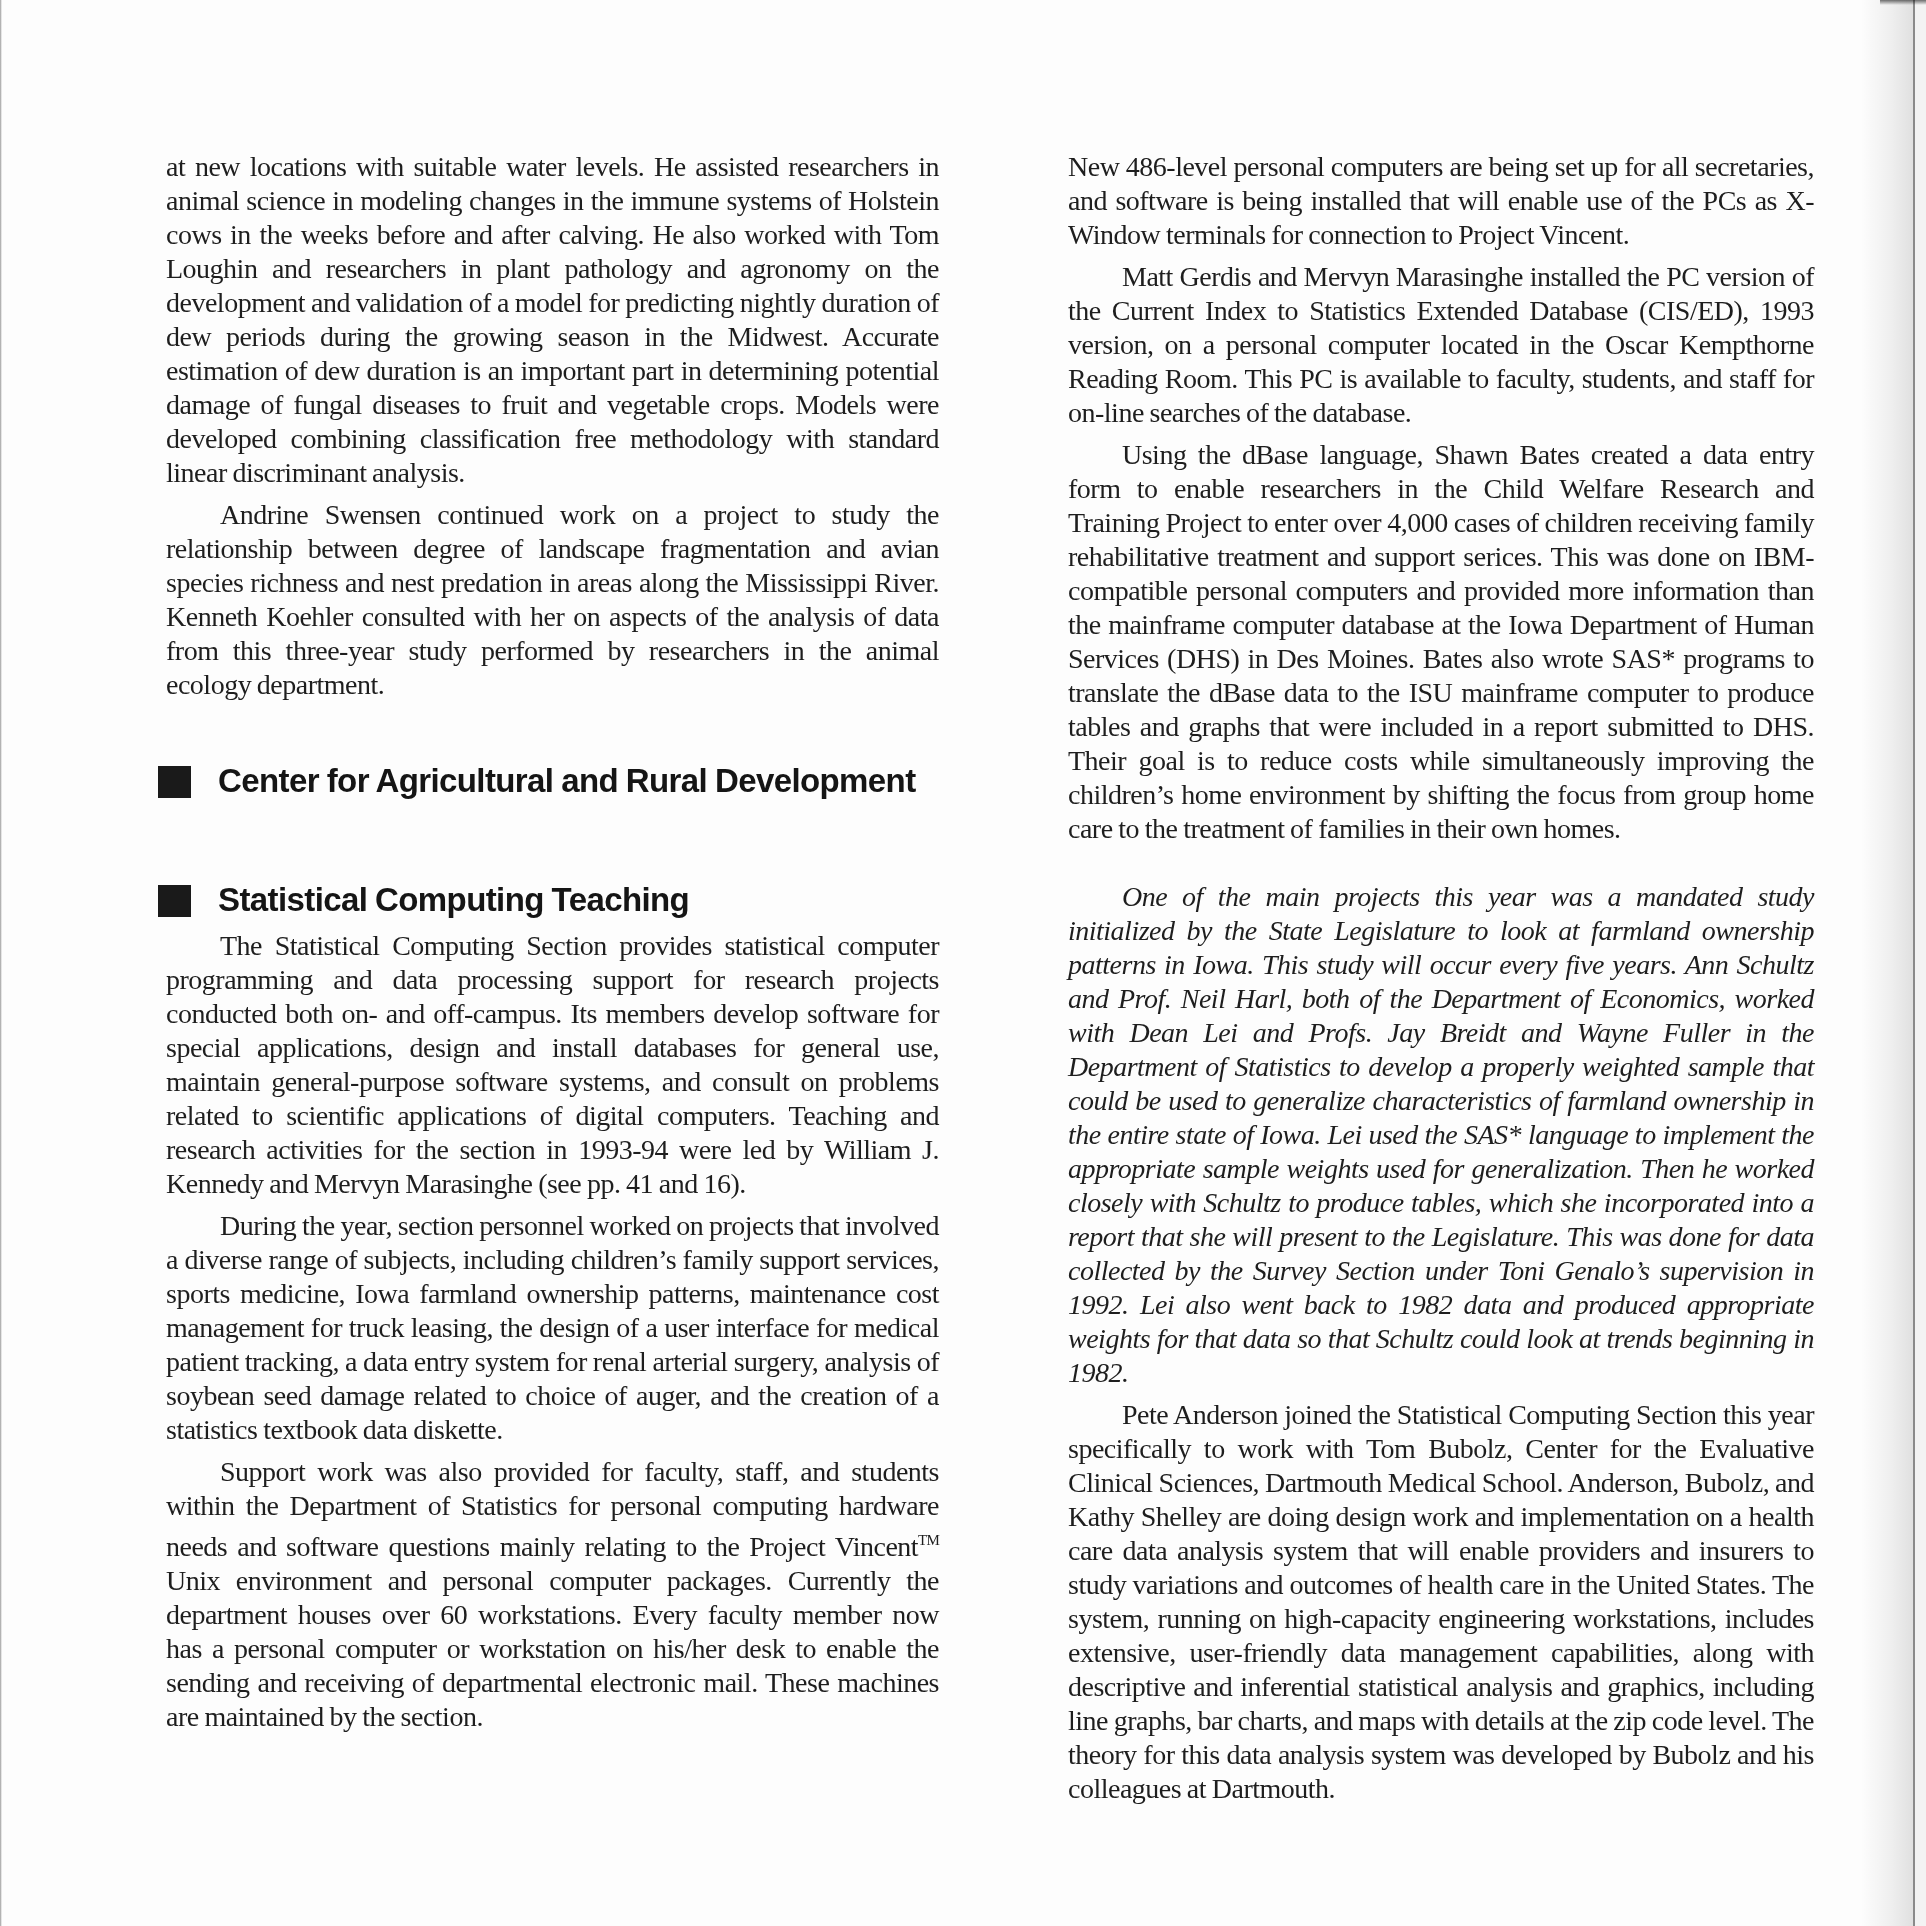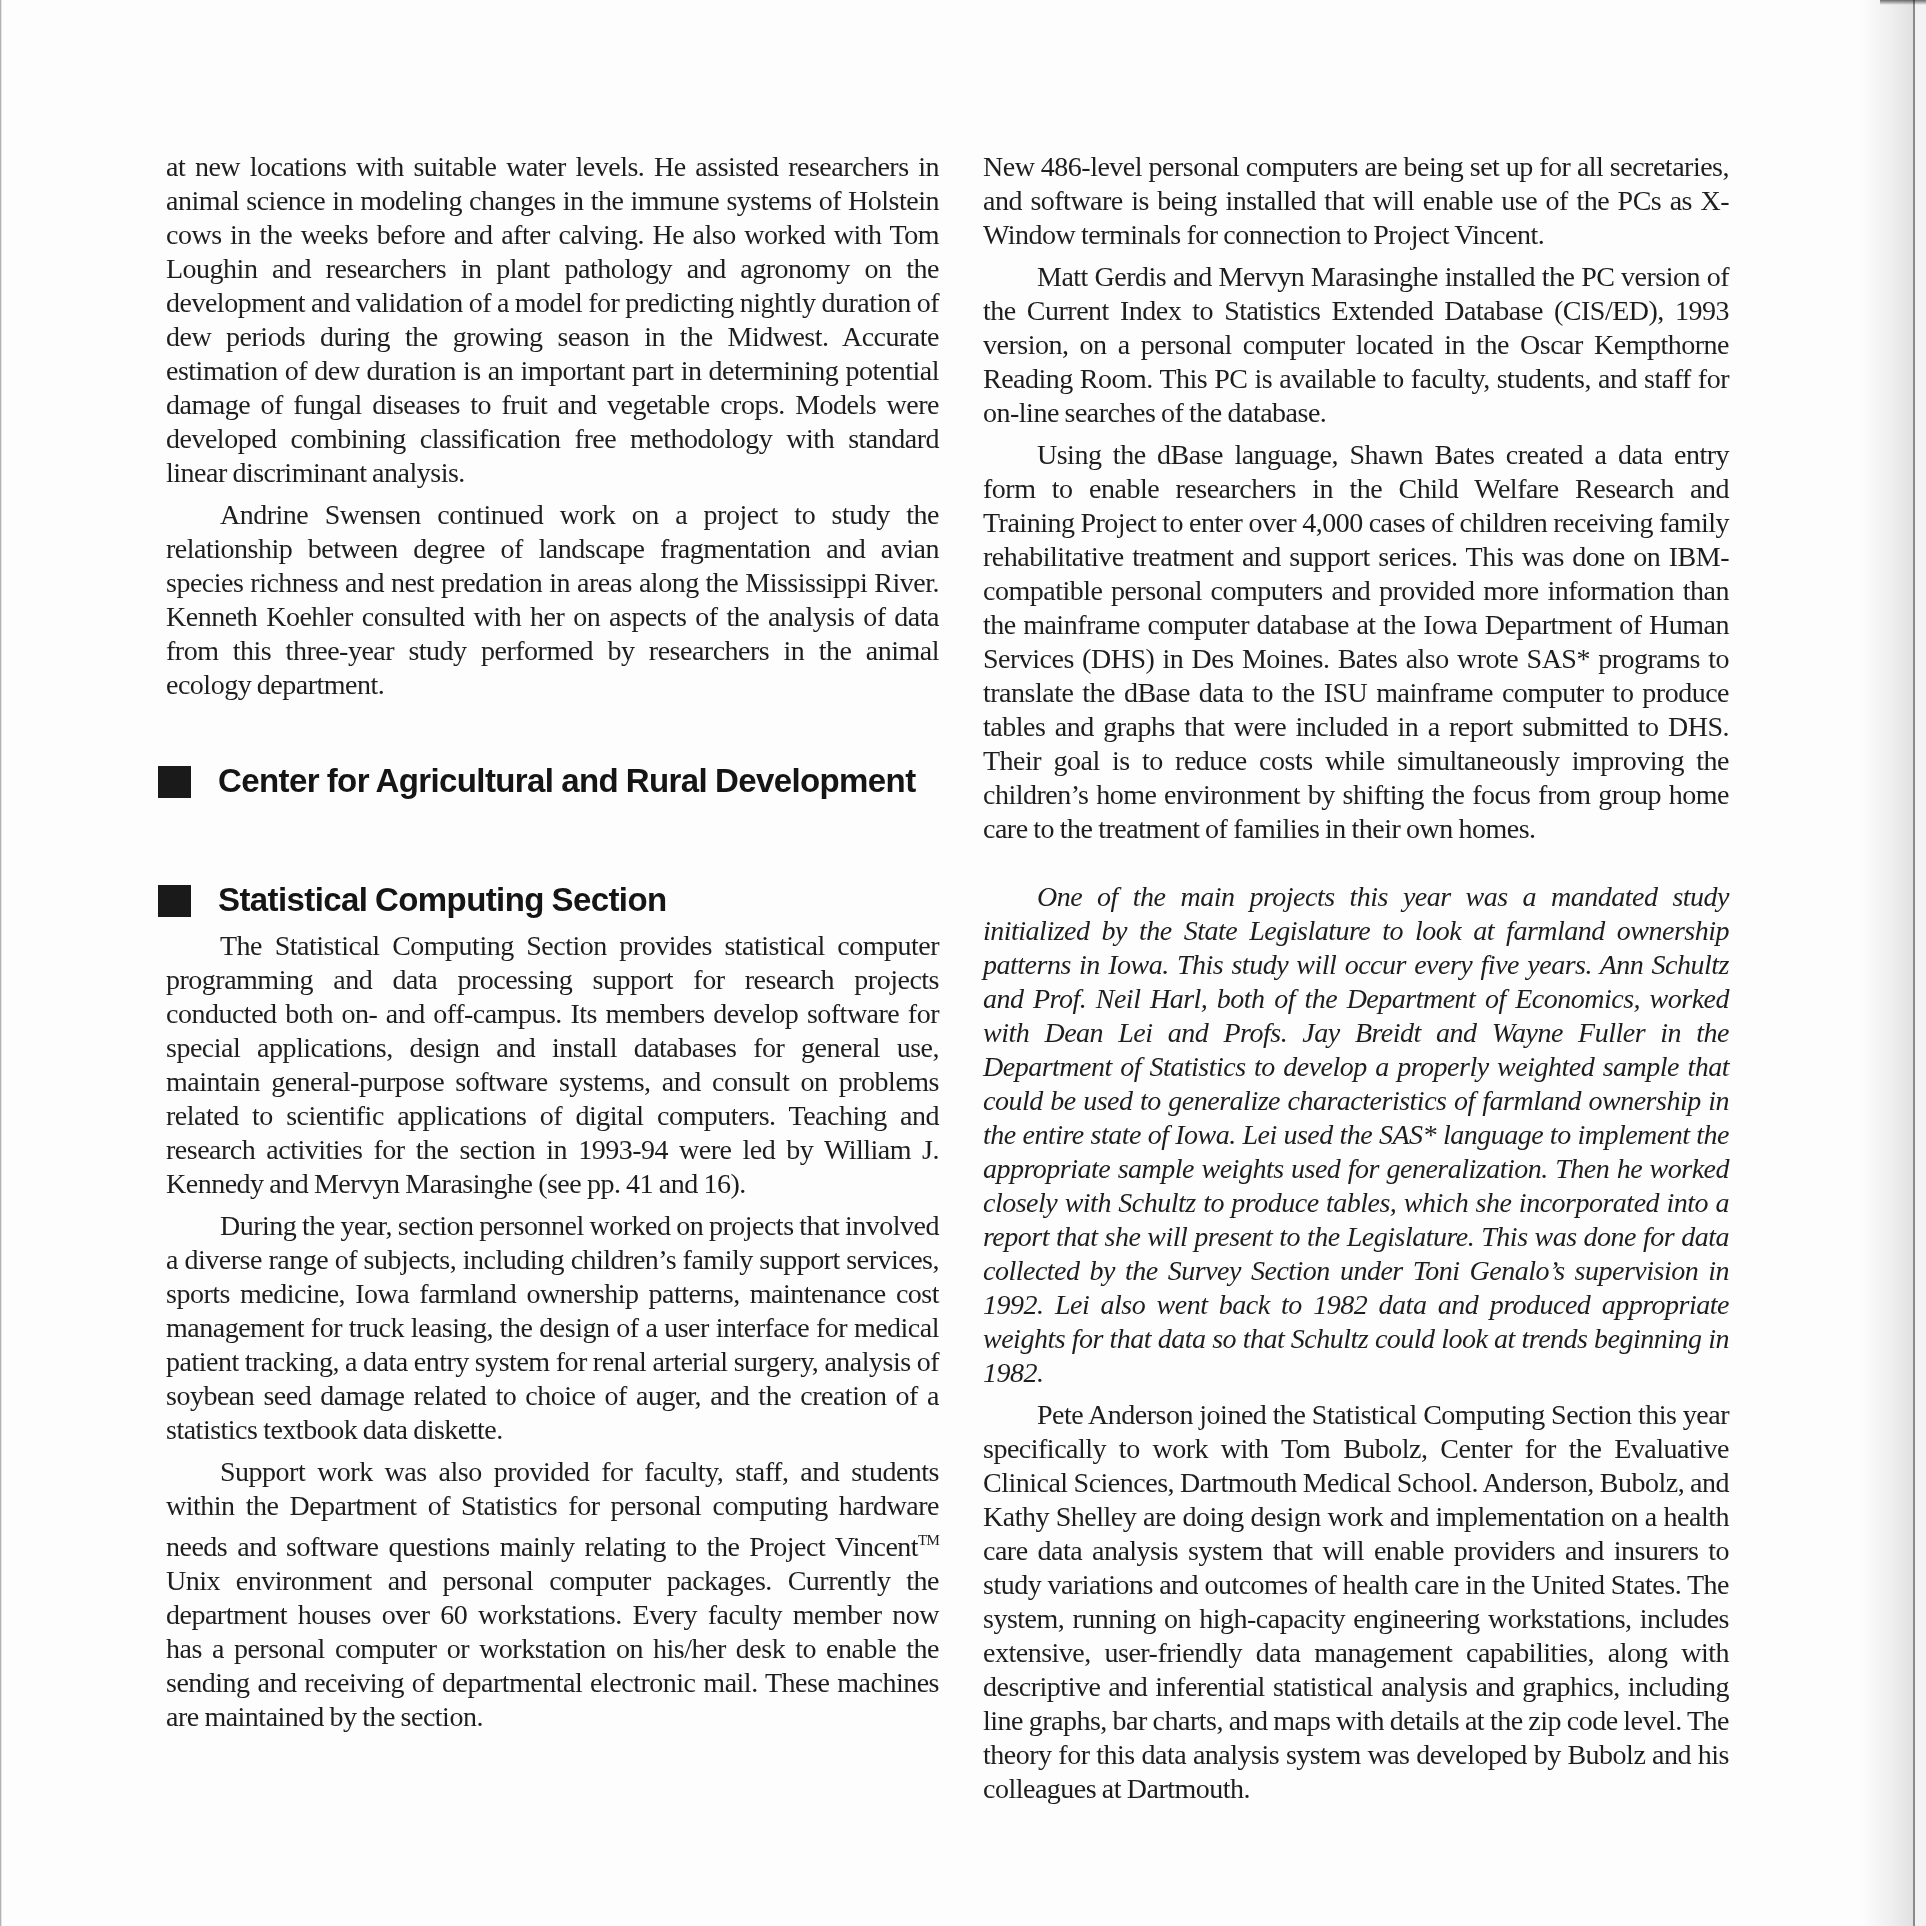--- a/index.html
+++ b/index.html
@@ -37,21 +37,21 @@
   .col {
     position: absolute;
     font-size: 28px;
     line-height: 34px;
     text-align: justify;
     hyphens: manual;
     letter-spacing: -0.5px;
     word-spacing: -0.8px;
   }
   .col-left { left: 158px; top: 142px; width: 789px; }
-  .col-right { left: 975px; top: 142px; width: 762px; }
+  .col-right { left: 1060px; top: 142px; width: 762px; }
 
   .col p { margin: 8px; text-indent: 0; }
   .col p.indent { text-indent: 54px; }
   .col p.gap-before { margin-top: 34px; font-style: italic; }
 
   .heading {
     display: flex; align-items: flex-start;
     font-family: "Liberation Sans", "DejaVu Sans", sans-serif;
     font-weight: bold;
     font-size: 33px; line-height: 42px;
@@ -94,21 +94,21 @@
     <p>at new locations with suitable water levels.  He assisted researchers in animal science in modeling changes in the immune systems of Holstein cows in the weeks before and after calving.  He also worked with Tom Loughin and researchers in plant pathol­ogy and agronomy on the development and valida­tion of a model for predicting nightly duration of dew periods during the growing season in the Midwest. Accurate estimation of dew duration is an important part in determining potential damage of fungal dis­eases to fruit and vegetable crops.  Models were developed combining classification free methodology with standard linear discriminant analysis.</p>
     <p class="indent">Andrine Swensen continued work on a project to study the relationship between degree of landscape fragmentation and avian species richness and nest predation in areas along the Mississippi River.  Ken­neth Koehler consulted with her on aspects of the analysis of data from this three-year study performed by researchers in the animal ecology department.</p>
 
     <h2 class="heading h-cardev">
       <span class="bullet"><span class="mesh"></span></span>
       <span class="htext">Center for Agricultural and Rural Development</span>
     </h2>
 
     <h2 class="heading h-statcomp">
       <span class="bullet"><span class="mesh"></span></span>
-      <span class="htext">Statistical Computing Section</span>
+      <span class="htext">Statistical Computing Teaching</span>
     </h2>
     <p class="indent">The Statistical Computing Section provides sta­tistical computer programming and data processing support for research projects conducted both on- and off-campus.  Its members develop software for special applications, design and install databases for general use, maintain general-purpose software systems, and consult on problems related to scientific applications of digital computers.  Teaching and research activi­ties for the section in 1993-94 were led by William J. Kennedy and Mervyn Marasinghe (see pp. 41 and 16).</p>
     <p class="indent">During the year, section personnel worked on projects that involved a diverse range of subjects, including children’s family support services, sports medicine, Iowa farmland ownership patterns, main­tenance cost management for truck leasing, the de­sign of a user interface for medical patient tracking, a data entry system for renal arterial surgery, analy­sis of soybean seed damage related to choice of auger, and the creation of a statistics textbook data diskette.</p>
     <p class="indent"><span>Support work was also provided for faculty, staff, and students within the Department of Statistics for personal computing hardware needs and software questions mainly relating to the Project Vincent</span><sup class="tm">TM</sup><span> Unix environment and personal computer packages. Currently the department houses over 60 worksta­tions.  Every faculty member now has a personal computer or workstation on his/her desk to enable the sending and receiving of departmental electronic mail.  These machines are maintained by the section.</span></p>
   </div>
 
   <div class="col col-right">
     <p>New 486-level personal computers are being set up for all secretaries, and software is being installed that will enable use of the PCs as X-Window terminals for connection to Project Vincent.</p>
     <p class="indent">Matt Gerdis and Mervyn Marasinghe installed the PC version of the Current Index to Statistics Extended Database (CIS/ED), 1993 version, on a personal computer located in the Oscar Kempthorne Reading Room.  This PC is available to faculty, students, and staff for on-line searches of the data­base.</p>
     <p class="indent">Using the dBase language, Shawn Bates created a data entry form to enable researchers in the Child Welfare Research and Training Project to enter over 4,000 cases of children receiving family rehabilita­tive treatment and support serices.  This was done on IBM-compatible personal computers and provided more information than the mainframe computer da­tabase at the Iowa Department of Human Services (DHS) in Des Moines.  Bates also wrote SAS* pro­grams to translate the dBase data to the ISU main­frame computer to produce tables and graphs that were included in a report submitted to DHS.  Their goal is to reduce costs while simultaneously improv­ing the children’s home environment by shifting the focus from group home care to the treatment of families in their own homes.</p>

